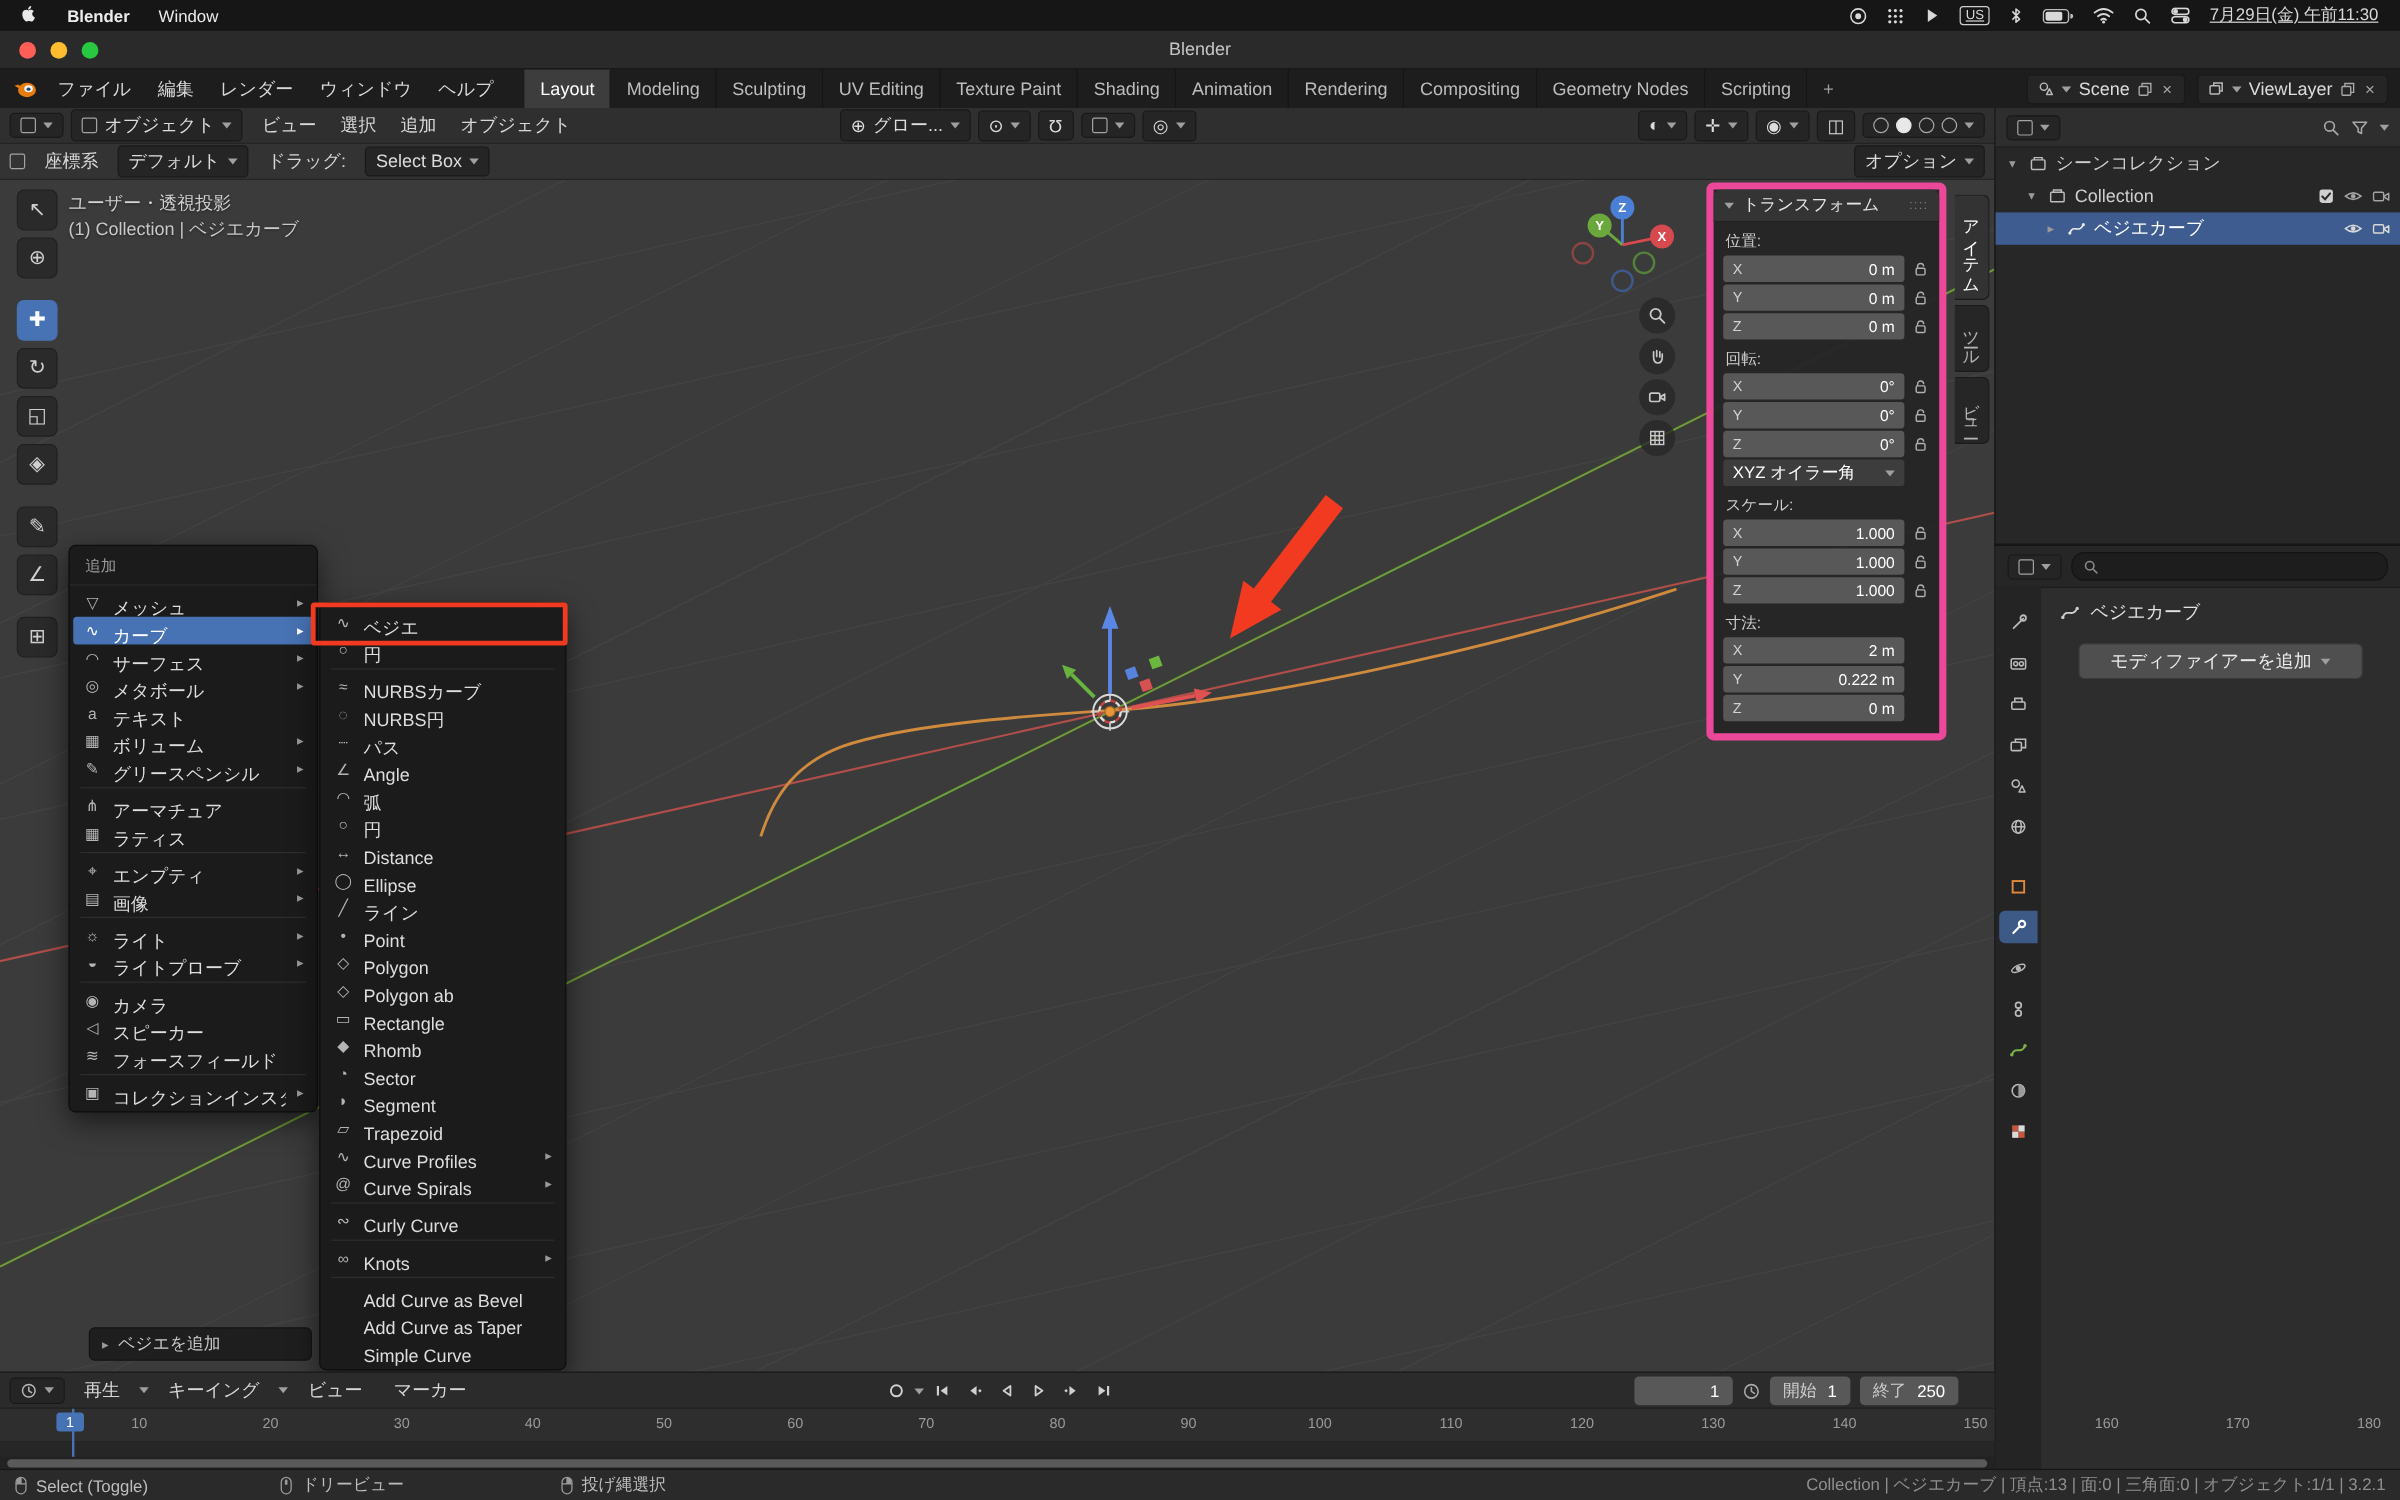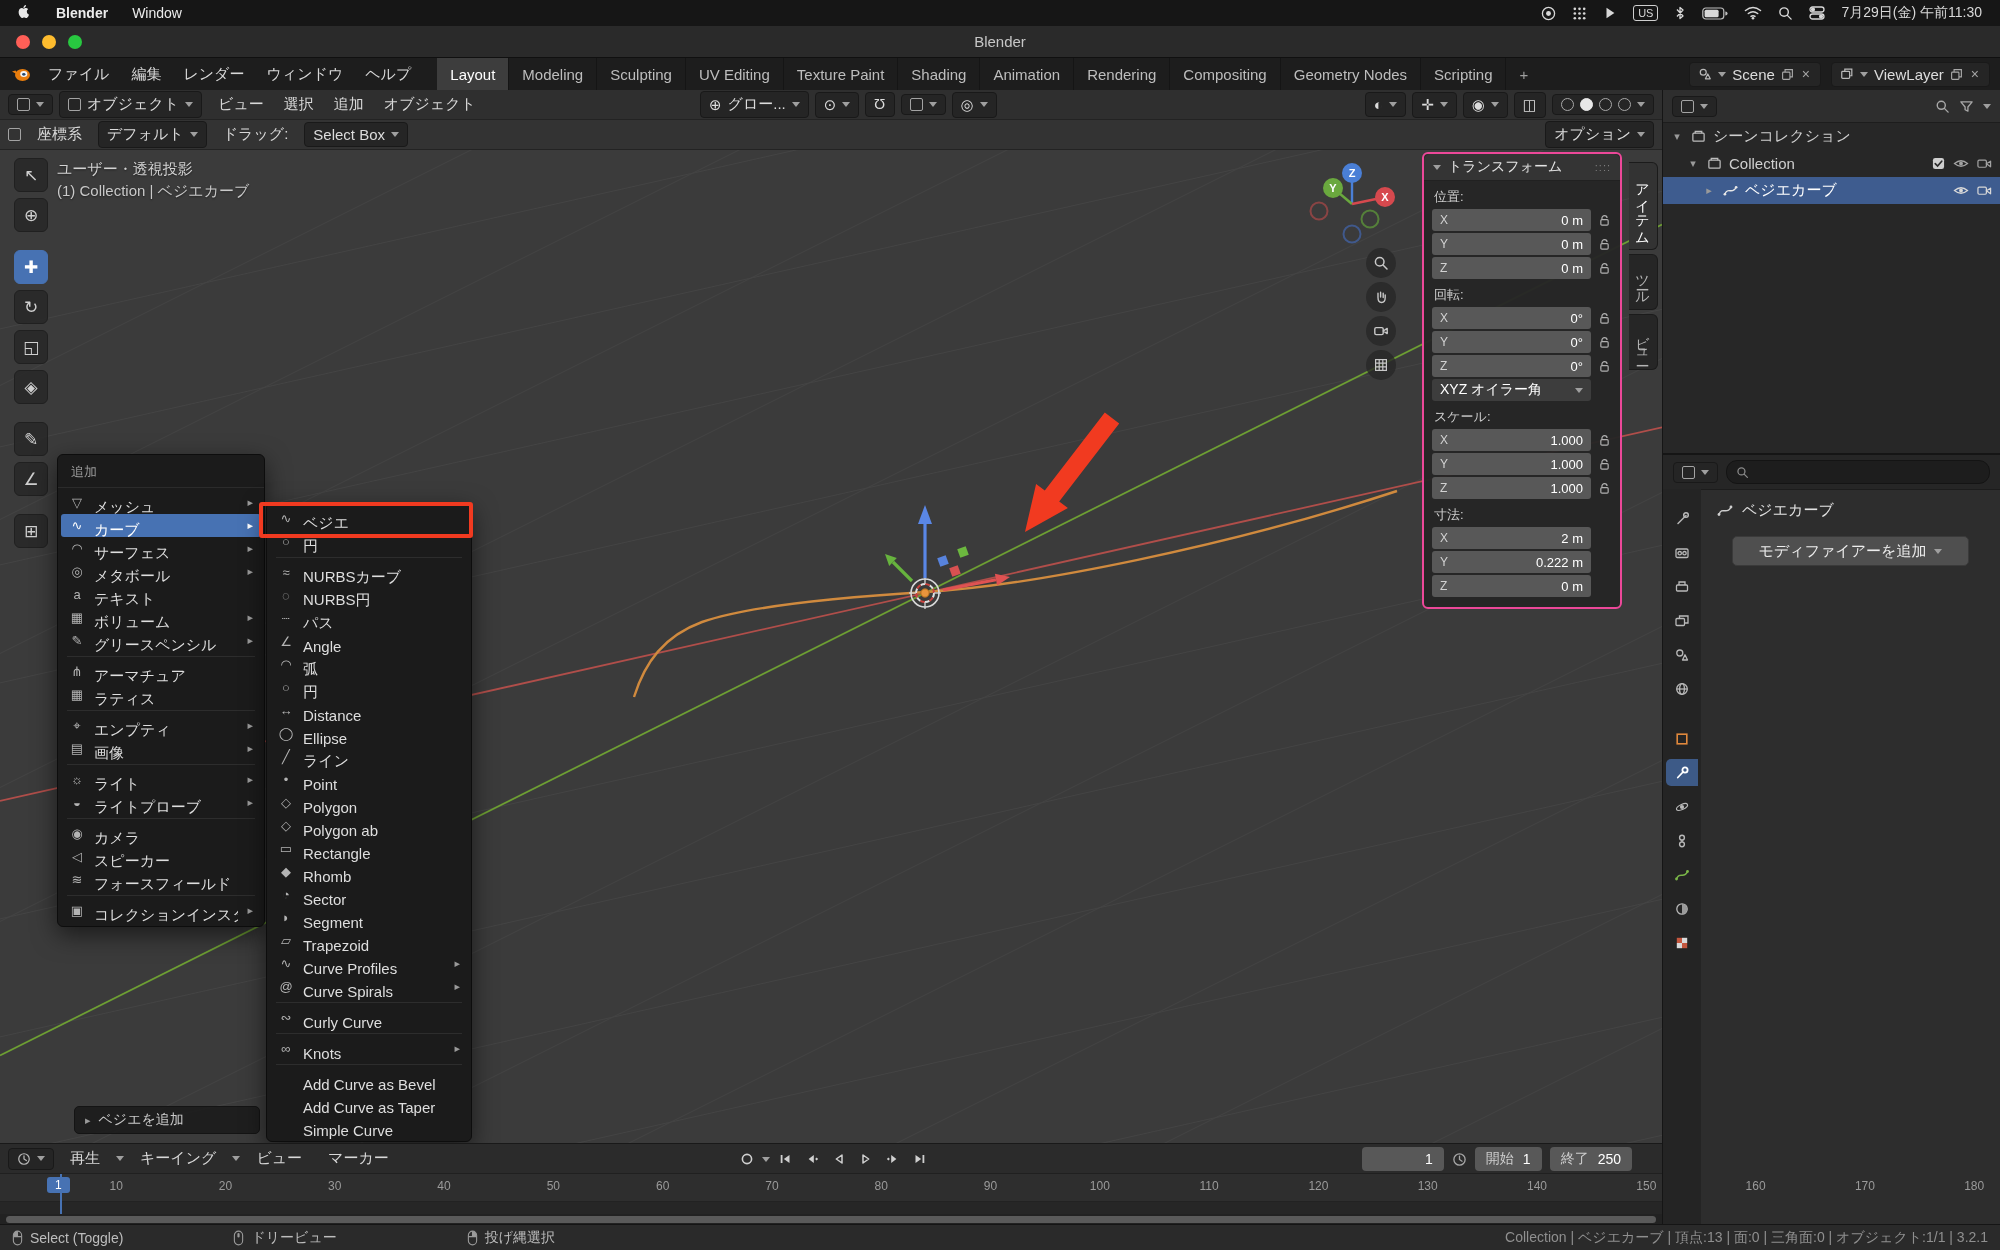--- a/index.html
+++ b/index.html
@@ -7,21 +7,21 @@
     font-family:"Liberation Sans","DejaVu Sans",sans-serif;color:#d8d8d8;user-select:none;}
   svg{display:block}
   .caret{width:0;height:0;border-left:4px solid transparent;border-right:4px solid transparent;border-top:5px solid #9f9f9f;display:inline-block;}
   .chip{display:inline-flex;align-items:center;gap:6px;padding:3px 8px;border-radius:4px;background:#252525;border:1px solid #191919;font-size:15px;color:#dcdcdc;white-space:nowrap;}
   .menulabel{padding:3px 10px;border-radius:4px;color:#d8d8d8;font-size:15px;white-space:nowrap;}
 
   
   .menubar{position:absolute;top:0;left:0;width:2000px;height:26px;background:#161616;display:flex;align-items:center;padding:0 18px;box-sizing:border-box;gap:24px;font-size:14px;color:#ececec;}
   .menubar .appname{font-weight:bold;}
   .menubar .spacer{flex:1;}
-  .mb-right{display:flex;align-items:center;gap:16px;color:#d8d8d8;}
+  .mb-right{display:flex;align-items:center;gap:16px;color:#d8d8d8;text-decoration:underline;}
   .us-badge{border:1px solid #cfcfcf;border-radius:3px;font-size:11px;padding:0 4px;line-height:14px;}
 
   
   .titlebar{position:absolute;top:26px;left:0;width:2000px;height:32px;background:#2a2a2a;border-bottom:1px solid #101010;display:flex;align-items:center;justify-content:center;font-size:15px;color:#c6c6c6;box-sizing:border-box;}
   .traffic{position:absolute;left:16px;top:9px;display:flex;gap:12px;}
   .tl{width:14px;height:14px;border-radius:50%;}
 
   
   .topbar{position:absolute;top:58px;left:0;width:2000px;height:32px;background:#1d1d1d;display:flex;align-items:center;padding:0 10px;box-sizing:border-box;}
   .topbar .menus{display:flex;gap:2px;margin-left:6px;}
@@ -49,21 +49,21 @@
 
   .toolbar{position:absolute;left:14px;top:8px;z-index:3;display:flex;flex-direction:column;gap:6px;}
   .tool-btn{width:34px;height:34px;border-radius:6px;background:rgba(40,40,40,.88);border:1px solid #202020;display:flex;align-items:center;justify-content:center;font-size:17px;color:#cfcfcf;box-sizing:border-box;}
   .tool-btn.active{background:#4772b3;border-color:#4772b3;color:#fff;}
   .tool-btn.gap{margin-bottom:12px;}
 
   .nav-gizmo{position:absolute;left:1300px;top:2px;z-index:3;}
   .vp-btn{position:absolute;left:1366px;width:30px;height:30px;border-radius:50%;background:rgba(38,38,38,.78);display:flex;align-items:center;justify-content:center;z-index:3;}
 
   
-  .npanel{position:absolute;left:1422px;top:2px;width:200px;z-index:4;background:rgba(37,37,37,.96);border:2px solid #ec4899;border-radius:6px;padding-bottom:8px;font-size:14px;box-sizing:border-box;}
+  .npanel{position:absolute;left:1422px;top:2px;width:200px;z-index:4;background:rgba(37,37,37,.96);border:6px solid #ec4899;border-radius:6px;padding-bottom:8px;font-size:14px;box-sizing:border-box;}
   .np-header{height:26px;display:flex;align-items:center;gap:7px;padding:0 9px;color:#e4e4e4;background:#343434;border-radius:6px 6px 0 0;border-bottom:1px solid #212121;font-size:14px;}
   .np-dots{margin-left:auto;color:#7d7d7d;font-size:11px;letter-spacing:1px;}
   .np-label{margin:7px 10px 3px;color:#cfcfcf;font-size:13px;}
   .nrow{display:flex;align-items:center;gap:5px;margin:2px 8px;}
   .nfield{flex:1;height:22px;background:#585858;border-radius:3px;display:flex;align-items:center;padding:0 8px;color:#fff;}
   .nfield .axis{color:#d2d2d2;font-size:12px;}
   .nfield .val{margin-left:auto;font-size:13px;}
   .nfield.drop{background:#3d3d3d;}
   .nspacer{width:16px;flex:none;}
   .lock{width:16px;flex:none;display:flex;justify-content:center;}

